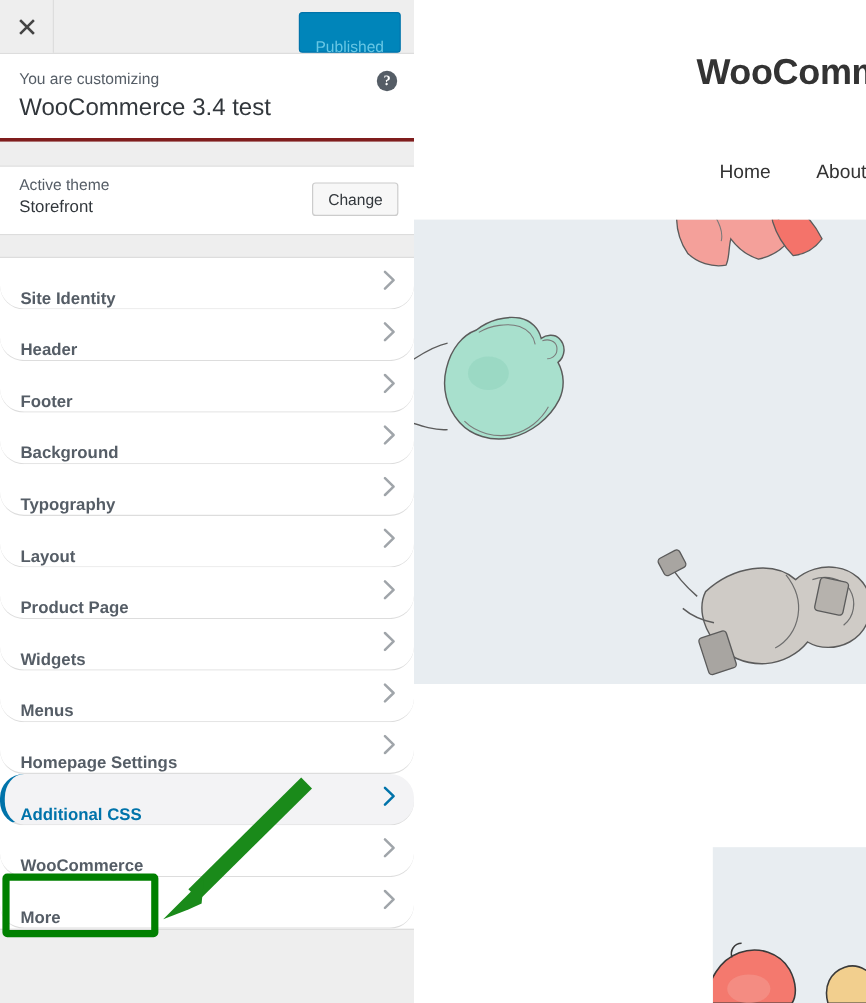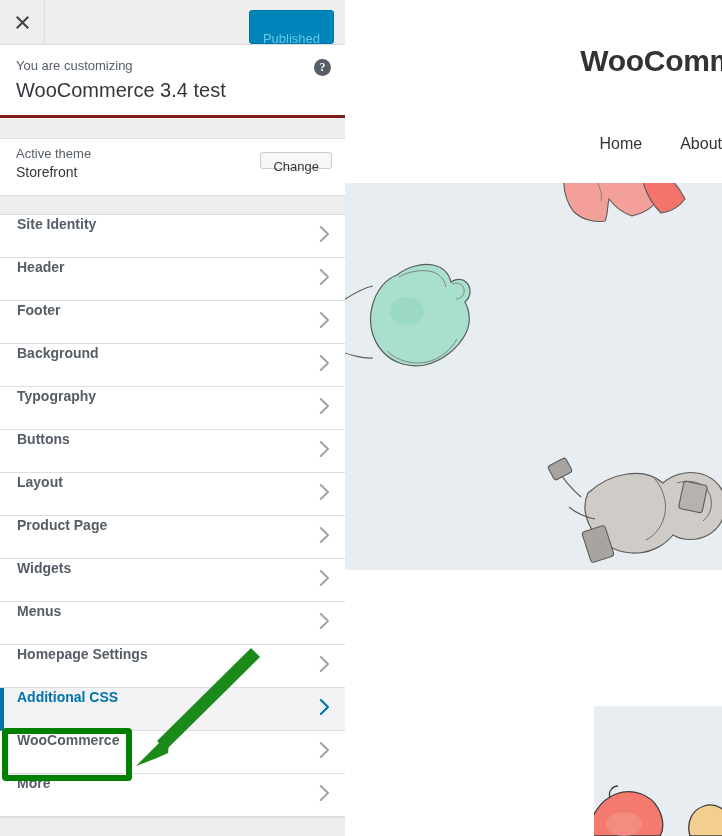--- a/index.html
+++ b/index.html
@@ -133,21 +133,21 @@
     font-size: 14px;
     color: #32373c;
     font-weight: normal;
     line-height: 18px;
     margin-top: 1px;
   }
   .cz-change {
     position: absolute;
     right: 13px;
     top: 13px;
-    height: 17px;
+    height: 28px;
     padding: 0 12px;
     background: #f7f7f7;
     border: 1px solid #ccc;
     border-radius: 3px;
     color: #32373c;
     font-size: 13px;
     line-height: 28px;
     font-family: "Liberation Sans", sans-serif;
     cursor: pointer;
     box-sizing: border-box;
@@ -163,24 +163,25 @@
   
   .cz-list {
     background: #fff;
   }
   .cz-item {
     position: relative;
     height: 43px;
     border-bottom: 1px solid #dddddd;
     box-sizing: border-box;
     display: flex;
-    align-items: flex-start;
+    align-items: flex-end;
     padding-left: 17px;
     cursor: pointer;
     background: #fff;
+    border-radius: 20px;
   }
   .cz-item-label {
     font-size: 14px;
     font-weight: bold;
     color: #555d66;
     line-height: 18px;
   }
   .cz-item .chev {
     position: absolute;
     right: 15px;
@@ -327,26 +328,20 @@
             </svg></span>
         </div>
         <div class="cz-item">
           <span class="cz-item-label">Background</span>
           <span class="chev"><svg width="11" height="17" viewBox="0 0 11 17">
               <path d="M1.8 1.5 L9 8.5 L1.8 15.5" fill="none" stroke="#a0a5aa" stroke-width="2.1" stroke-linecap="round" stroke-linejoin="round"></path>
             </svg></span>
         </div>
         <div class="cz-item">
           <span class="cz-item-label">Typography</span>
-          <span class="chev"><svg width="11" height="17" viewBox="0 0 11 17">
-              <path d="M1.8 1.5 L9 8.5 L1.8 15.5" fill="none" stroke="#a0a5aa" stroke-width="2.1" stroke-linecap="round" stroke-linejoin="round"></path>
-            </svg></span>
-        </div>
-        <div class="cz-item">
-          <span class="cz-item-label">Buttons</span>
           <span class="chev"><svg width="11" height="17" viewBox="0 0 11 17">
               <path d="M1.8 1.5 L9 8.5 L1.8 15.5" fill="none" stroke="#a0a5aa" stroke-width="2.1" stroke-linecap="round" stroke-linejoin="round"></path>
             </svg></span>
         </div>
         <div class="cz-item">
           <span class="cz-item-label">Layout</span>
           <span class="chev"><svg width="11" height="17" viewBox="0 0 11 17">
               <path d="M1.8 1.5 L9 8.5 L1.8 15.5" fill="none" stroke="#a0a5aa" stroke-width="2.1" stroke-linecap="round" stroke-linejoin="round"></path>
             </svg></span>
         </div>

